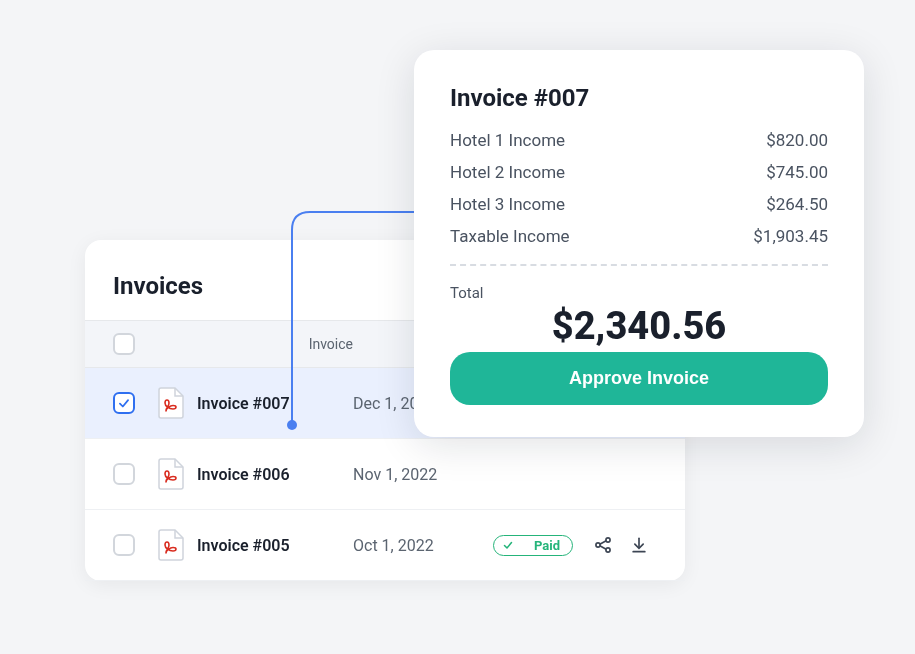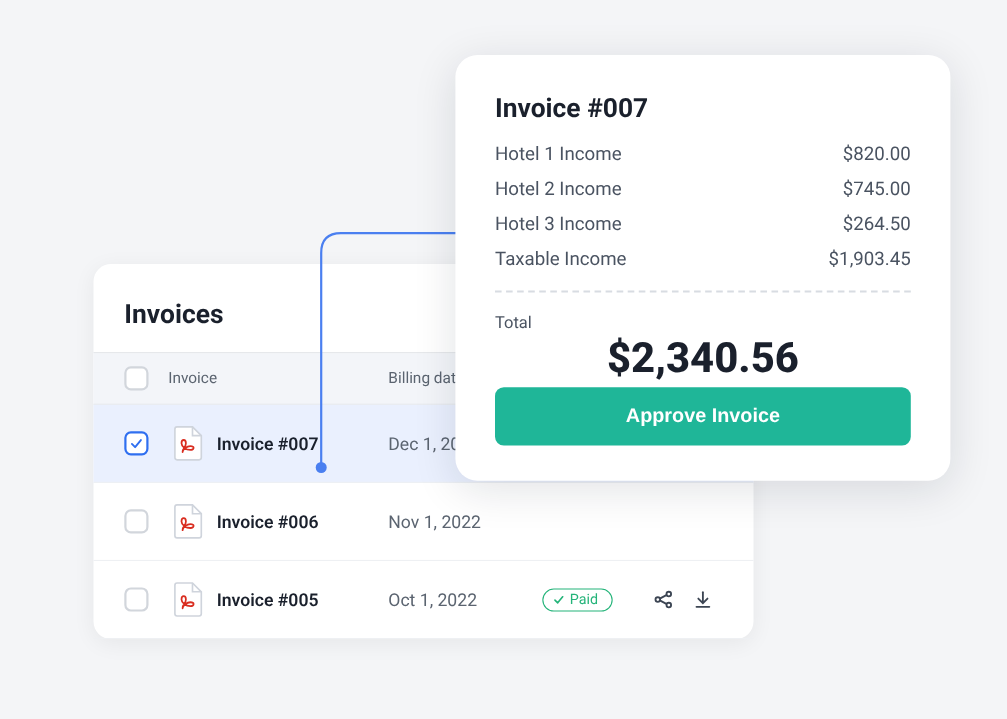--- a/index.html
+++ b/index.html
@@ -32,20 +32,21 @@
 
     .table-header {
       display: flex;
       align-items: center;
       background: #f3f5f9;
       padding: 12px 28px;
       font-size: 14px;
       color: #5b6470;
       border-top: 1px solid #e6e8eb;
       border-bottom: 1px solid #e6e8eb;
+      text-align: right;
     }
     .col-check { width: 40px; }
     .col-invoice { width: 200px; }
     .col-date { width: 140px; }
     .col-status { width: 100px; }
     .col-actions { display: flex; gap: 16px; }
 
     .row {
       display: flex;
       align-items: center;
@@ -88,27 +89,27 @@
     }
     .invoice-cell {
       display: flex;
       align-items: center;
       width: 200px;
     }
 
     .status-badge {
       display: inline-flex;
       align-items: center;
-      gap: 4px;
+      gap: 20px;
       border: 1.5px solid #25b47a;
       color: #25b47a;
       border-radius: 999px;
       padding: 2px 12px 2px 8px;
       font-size: 13px;
-      font-weight: 400;
+      font-weight: 700;
     }
 
     .action-icon {
       cursor: pointer;
       color: #3c4553;
     }
 
     
     .detail-card {
       position: absolute;
@@ -151,21 +152,21 @@
       font-size: 38px;
       font-weight: 800;
       color: #1a202c;
       margin-bottom: 4px;
     }
     .approve-btn {
       width: 100%;
       background: #1fb698;
       color: #fff;
       border: none;
-      border-radius: 8px;
+      border-radius: 20px;
       padding: 16px;
       font-size: 18px;
       font-weight: 600;
       cursor: pointer;
     }
 
     
     .connector {
       position: absolute;
       left: 280px;

